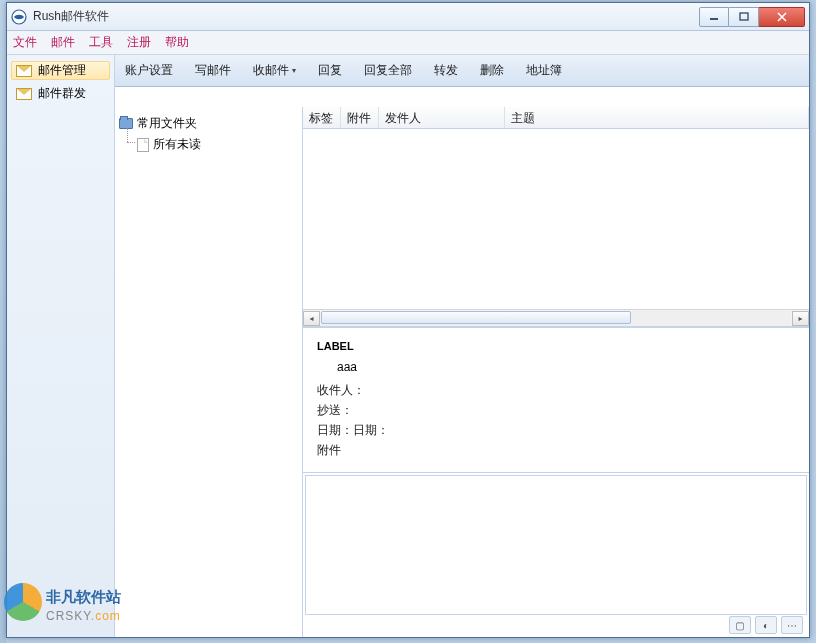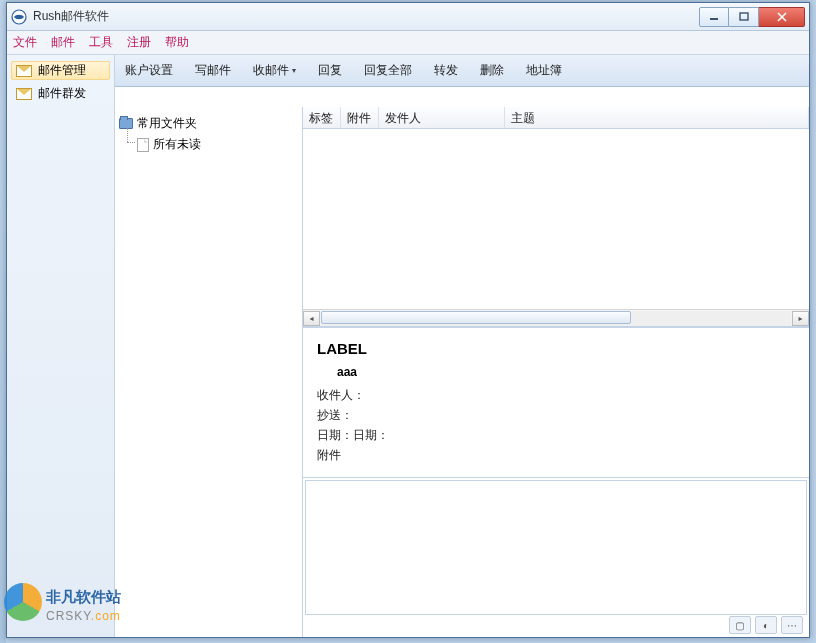--- a/index.html
+++ b/index.html
@@ -56,22 +56,22 @@
 .colh.subject { flex: 1; }
 .listbody { flex: 1; background:#fff; }
 
 .hscroll { height: 17px; background: #f3f3f3; border-top:1px solid #d5d5d5; display:flex; align-items:center; }
 .sbbtn { width:17px; height:15px; background: linear-gradient(#fdfdfd,#e6e6e6); border:1px solid #bcbcbc; display:flex; align-items:center; justify-content:center; font-size:8px; color:#555; }
 .sbtrack { flex:1; height:15px; background:#efefef; position:relative; margin:0 1px; }
 .sbthumb { position:absolute; left:0; top:0; height:13px; width:310px; background: linear-gradient(#fafcff,#dfe8f3); border:1px solid #a9bed7; border-radius:2px; }
 
 .previewpane { flex:1; display:flex; flex-direction:column; border-top:1px solid #c4d3e5; min-height:0; }
 .previewheader { padding: 12px 14px 10px; border-bottom:1px solid #c4d3e5; background:#fff; }
-.previewheader .label { font-weight: bold; font-size: 15px; margin-bottom: 8px; }
-.previewheader .sub { padding-left: 20px; margin-bottom: 8px; font-weight: bold; }
+.previewheader .label { font-weight: bold; font-size: 11px; margin-bottom: 8px; }
+.previewheader .sub { padding-left: 20px; margin-bottom: 8px; }
 .previewheader .row { margin: 3px 0; color:#222; }
 .previewbody { flex:1; border:1px solid #c4d3e5; margin: 2px 2px 22px 2px; background:#fff; }
 
 .statusbar { position:absolute; bottom:2px; right:6px; height:20px; display:flex; gap:4px; align-items:center; }
 .statusbtn { width:22px; height:18px; border:1px solid #c0cddc; background:#eef3f9; border-radius:2px; display:flex; align-items:center; justify-content:center; font-size:10px; color:#555; }
 
 .watermark { position:absolute; left:4px; bottom:16px; width:150px; height:50px; pointer-events:none; }
 .watermark .logo { position:absolute; left:0; bottom:6px; width:38px; height:38px; border-radius:50%; background: conic-gradient(#f5a623 0 120deg, #5cb85c 120deg 240deg, #2e8bd8 240deg 360deg); opacity:0.9; }
 .watermark .text1 { position:absolute; left:42px; bottom:20px; font-size:15px; font-weight:bold; color:#2d67a6; white-space:nowrap; }
 .watermark .text2 { position:absolute; left:42px; bottom:4px; font-size:12px; color:#888; letter-spacing:1px; }

